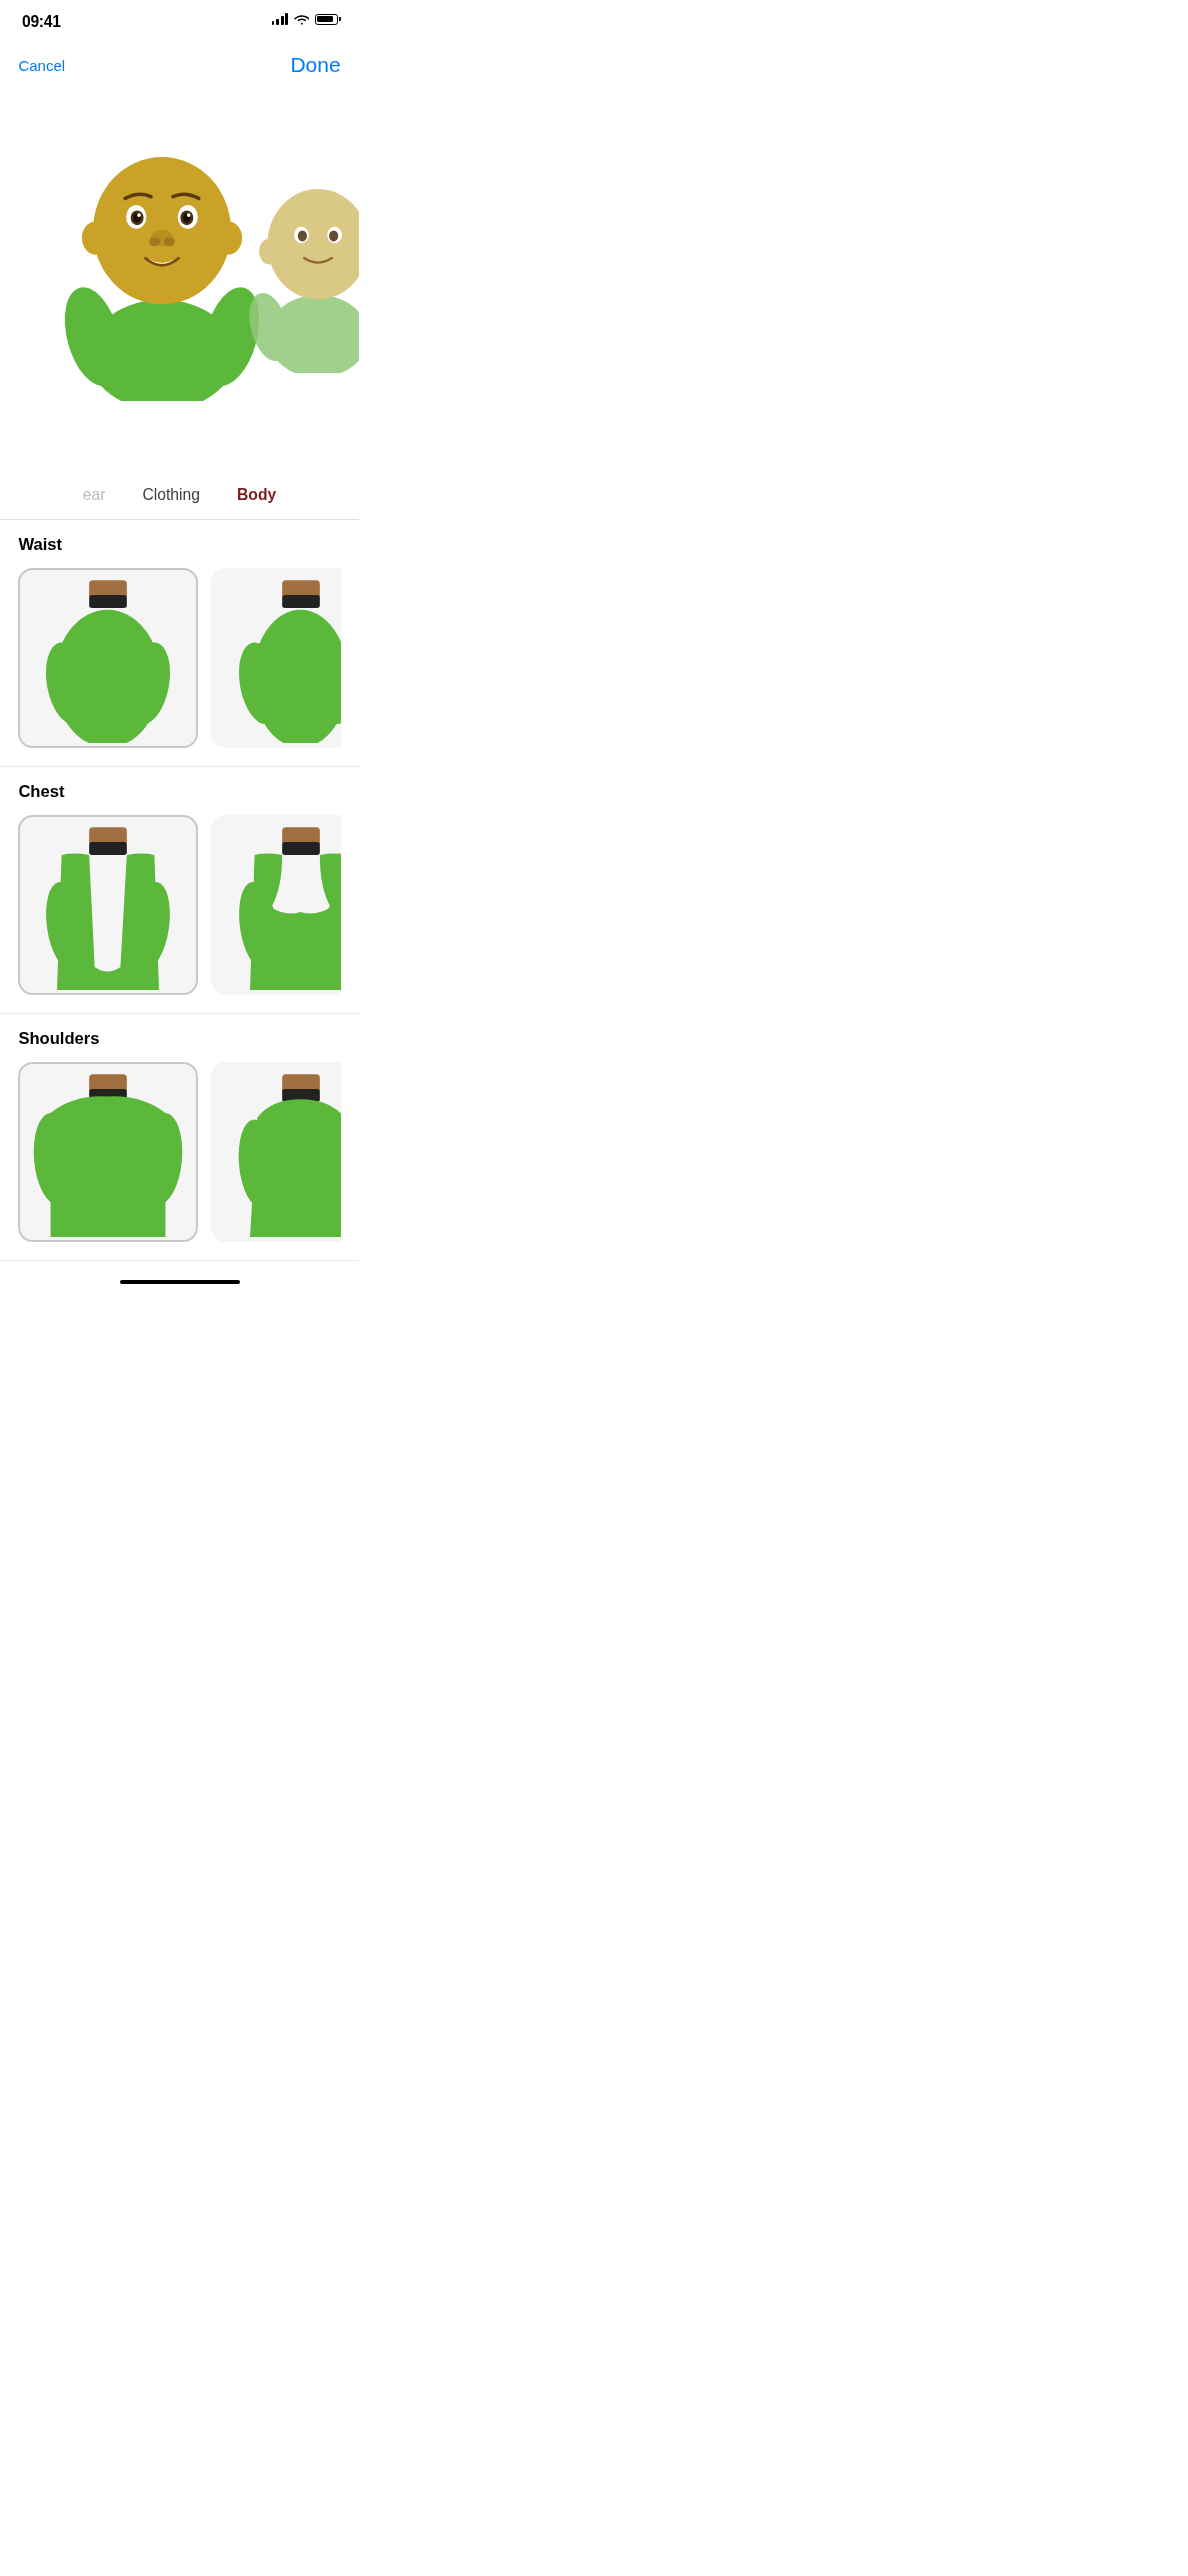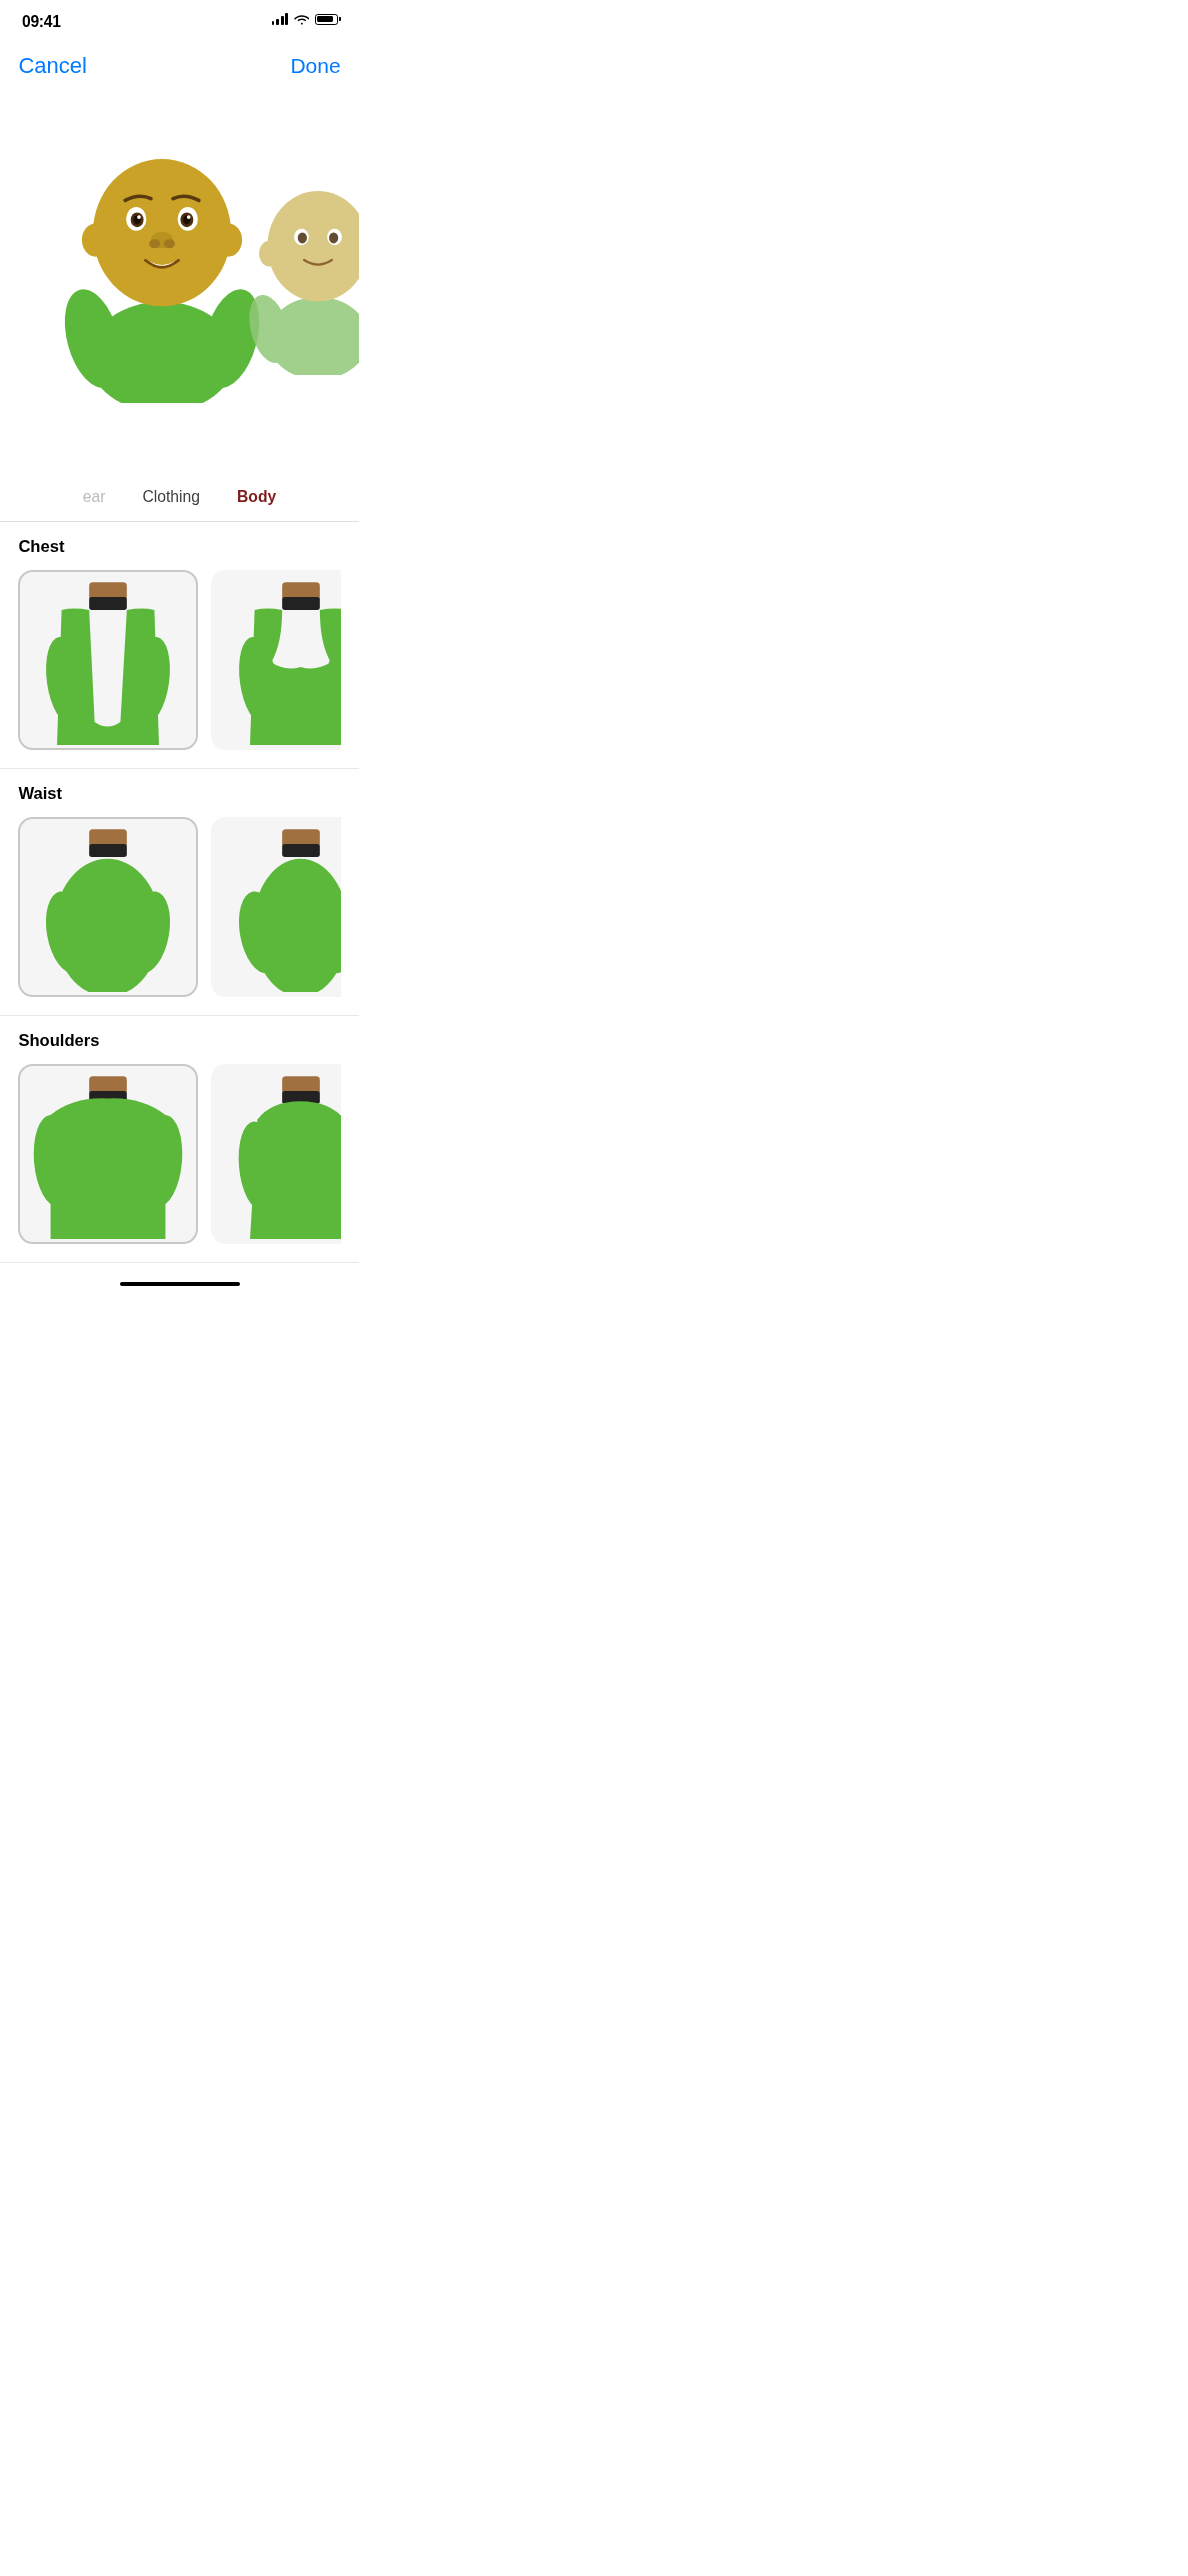--- a/index.html
+++ b/index.html
@@ -84,21 +84,21 @@
 
     
     .nav-bar {
       display: flex;
       justify-content: space-between;
       align-items: center;
       padding: 7.4px 18.4px 11px;
     }
 
     .nav-cancel {
-      font-size: 22px;
+      font-size: 15px;
       color: #007AFF;
       font-weight: 400;
       cursor: pointer;
     }
 
     .nav-done {
       font-size: 21px;
       color: #007AFF;
       font-weight: 400;
       cursor: pointer;
@@ -315,20 +315,47 @@
 
 <div class="tab-selector">
   <span class="tab-item partial">ear</span>
   <span class="tab-item">Clothing</span>
   <span class="tab-item active">Body</span>
 </div>
 
 <div class="body-options">
 
   <div class="section">
+    <div class="section-title">Waist</div>
+    <div class="options-grid">
+
+      <div class="option-item selected">
+        <svg width="170" height="170" viewBox="0 0 185 185" xmlns="http://www.w3.org/2000/svg">
+          <rect x="72" y="8" width="41" height="20" rx="4" fill="#a07040"></rect>
+          <rect x="72" y="24" width="41" height="14" rx="3" fill="#222"></rect>
+          <ellipse cx="92" cy="115" rx="58" ry="75" fill="#5cb83a"></ellipse>
+          <ellipse cx="48" cy="120" rx="22" ry="45" fill="#5cb83a" transform="rotate(-10 48 120)"></ellipse>
+          <ellipse cx="137" cy="120" rx="22" ry="45" fill="#5cb83a" transform="rotate(10 137 120)"></ellipse>
+        </svg>
+      </div>
+
+      <div class="option-item">
+        <svg width="170" height="170" viewBox="0 0 185 185" xmlns="http://www.w3.org/2000/svg">
+          <rect x="72" y="8" width="41" height="20" rx="4" fill="#a07040"></rect>
+          <rect x="72" y="24" width="41" height="14" rx="3" fill="#222"></rect>
+          <ellipse cx="92" cy="115" rx="52" ry="75" fill="#5cb83a"></ellipse>
+          <ellipse cx="48" cy="120" rx="22" ry="45" fill="#5cb83a" transform="rotate(-10 48 120)"></ellipse>
+          <ellipse cx="137" cy="120" rx="22" ry="45" fill="#5cb83a" transform="rotate(10 137 120)"></ellipse>
+        </svg>
+      </div>
+
+    </div>
+  </div>
+
+  <div class="section">
     <div class="section-title">Chest</div>
     <div class="options-grid">
 
       <div class="option-item selected">
         <svg width="170" height="170" viewBox="0 0 185 185" xmlns="http://www.w3.org/2000/svg">
           <rect x="72" y="8" width="41" height="20" rx="4" fill="#a07040"></rect>
           <rect x="72" y="24" width="41" height="14" rx="3" fill="#222"></rect>
           <path d="M42 38 Q55 35 72 38 L78 160 Q92 170 106 160 L113 38 Q130 35 143 38 L148 185 L37 185 Z" fill="#5cb83a"></path>
           <ellipse cx="46" cy="115" rx="20" ry="48" fill="#5cb83a" transform="rotate(-8 46 115)"></ellipse>
           <ellipse cx="139" cy="115" rx="20" ry="48" fill="#5cb83a" transform="rotate(8 139 115)"></ellipse>
@@ -342,47 +369,20 @@
           <path d="M42 38 Q55 35 72 38 Q72 75 60 95 Q75 105 92 100 Q109 105 125 95 Q113 75 113 38 Q130 35 143 38 L148 185 L37 185 Z" fill="#5cb83a"></path>
           <ellipse cx="46" cy="115" rx="20" ry="48" fill="#5cb83a" transform="rotate(-8 46 115)"></ellipse>
           <ellipse cx="139" cy="115" rx="20" ry="48" fill="#5cb83a" transform="rotate(8 139 115)"></ellipse>
         </svg>
       </div>
 
     </div>
   </div>
 
   <div class="section">
-    <div class="section-title">Waist</div>
-    <div class="options-grid">
-
-      <div class="option-item selected">
-        <svg width="170" height="170" viewBox="0 0 185 185" xmlns="http://www.w3.org/2000/svg">
-          <rect x="72" y="8" width="41" height="20" rx="4" fill="#a07040"></rect>
-          <rect x="72" y="24" width="41" height="14" rx="3" fill="#222"></rect>
-          <ellipse cx="92" cy="115" rx="58" ry="75" fill="#5cb83a"></ellipse>
-          <ellipse cx="48" cy="120" rx="22" ry="45" fill="#5cb83a" transform="rotate(-10 48 120)"></ellipse>
-          <ellipse cx="137" cy="120" rx="22" ry="45" fill="#5cb83a" transform="rotate(10 137 120)"></ellipse>
-        </svg>
-      </div>
-
-      <div class="option-item">
-        <svg width="170" height="170" viewBox="0 0 185 185" xmlns="http://www.w3.org/2000/svg">
-          <rect x="72" y="8" width="41" height="20" rx="4" fill="#a07040"></rect>
-          <rect x="72" y="24" width="41" height="14" rx="3" fill="#222"></rect>
-          <ellipse cx="92" cy="115" rx="52" ry="75" fill="#5cb83a"></ellipse>
-          <ellipse cx="48" cy="120" rx="22" ry="45" fill="#5cb83a" transform="rotate(-10 48 120)"></ellipse>
-          <ellipse cx="137" cy="120" rx="22" ry="45" fill="#5cb83a" transform="rotate(10 137 120)"></ellipse>
-        </svg>
-      </div>
-
-    </div>
-  </div>
-
-  <div class="section">
     <div class="section-title">Shoulders</div>
     <div class="options-grid">
 
       <div class="option-item selected">
         <svg width="170" height="170" viewBox="0 0 185 185" xmlns="http://www.w3.org/2000/svg">
           <rect x="72" y="8" width="41" height="20" rx="4" fill="#a07040"></rect>
           <rect x="72" y="24" width="41" height="14" rx="3" fill="#222"></rect>
           <path d="M30 50 Q55 30 92 32 Q129 30 155 50 L155 185 L30 185 Z" fill="#5cb83a"></path>
           <ellipse cx="34" cy="100" rx="22" ry="50" fill="#5cb83a" transform="rotate(-5 34 100)"></ellipse>
           <ellipse cx="151" cy="100" rx="22" ry="50" fill="#5cb83a" transform="rotate(5 151 100)"></ellipse>

